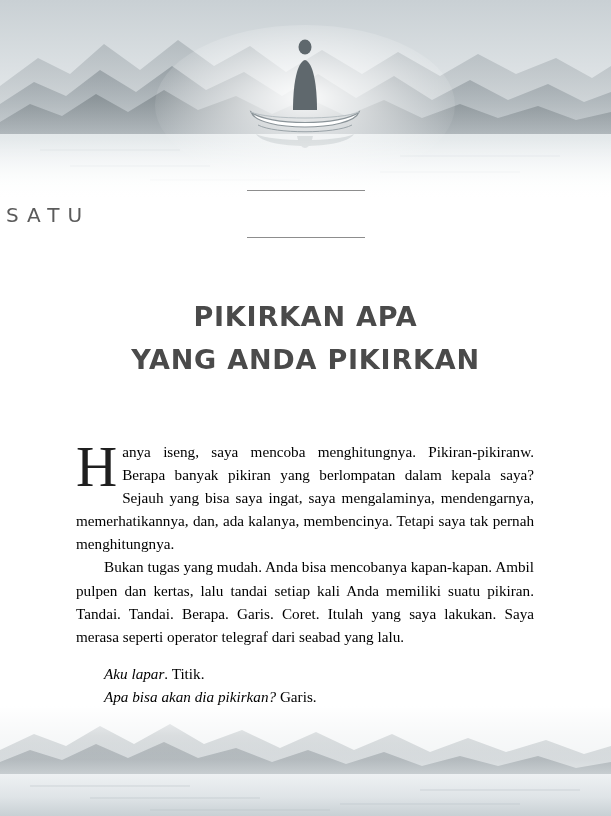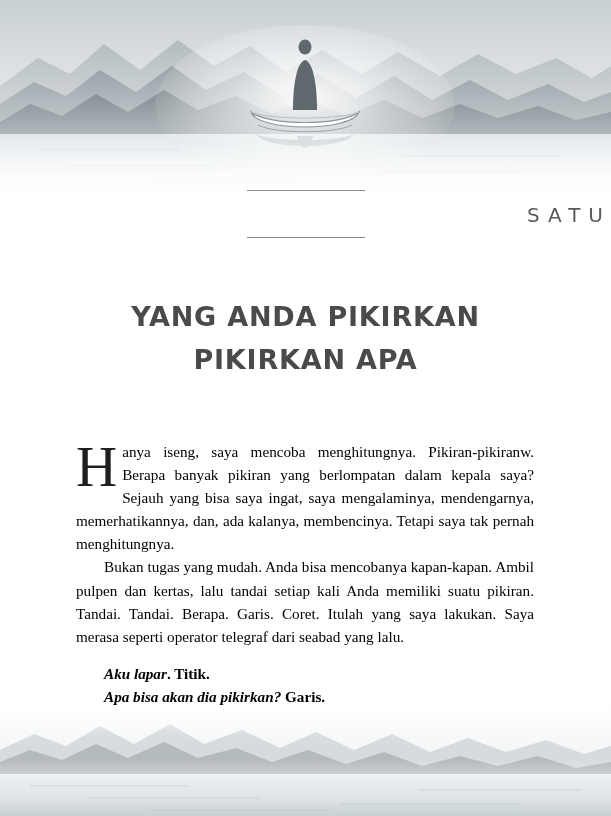--- a/index.html
+++ b/index.html
@@ -45,21 +45,21 @@
     overflow: hidden;
   }
   .footer-art svg { display: block; }
 
   
   .chapter-number-block {
     position: absolute;
     left: 0;
     top: 190px;
     width: 611px;
-    text-align: right;
+    text-align: left;
   }
   .rule {
     width: 118px;
     height: 1px;
     background: #8d8d8d;
     margin: 0 auto;
   }
   .chapter-number {
     font-family: "DejaVu Sans", sans-serif;
     font-size: 20px;
@@ -108,21 +108,20 @@
     padding: 5px 5px 0 0;
     font-weight: 400;
     color: #1f1f1f;
   }
 
   .spacer { height: 14px; }
 
   .quote-line {
     text-indent: 28px;
     margin: 0;
-    font-weight: bold;
   }
   .quote-line em {
     font-style: italic;
   }
 
   
   .page-number {
     position: absolute;
     left: 0;
     top: 762px;
@@ -214,22 +213,22 @@
     </svg>
   </div>
 
   <div class="chapter-number-block">
     <div class="rule"></div>
     <div class="chapter-number">SATU</div>
     <div class="rule"></div>
   </div>
 
   <h1 class="chapter-title">
+    <span class="line">PIKIRKAN APA</span>
     <span class="line">YANG ANDA PIKIRKAN</span>
-    <span class="line">PIKIRKAN APA</span>
   </h1>
 
   <div class="body-text">
     <p class="dropcap-para">Hanya iseng, saya mencoba menghitungnya. Pikiran-pikiranw. Berapa banyak pikiran yang berlompatan dalam kepala saya? Sejauh yang bisa saya ingat, saya mengalaminya, mendengarnya, memerhatikannya, dan, ada kalanya, membencinya. Tetapi saya tak pernah menghitungnya.</p>
     <p class="para-indent">Bukan tugas yang mudah. Anda bisa mencobanya kapan-kapan. Ambil pulpen dan kertas, lalu tandai setiap kali Anda memiliki suatu pikiran. Tandai. Tandai. Berapa. Garis. Coret. Itulah yang saya lakukan. Saya merasa seperti operator telegraf dari seabad yang lalu.</p>
     <div class="spacer"></div>
     <p class="quote-line"><em>Aku lapar</em><span>. Titik.</span></p>
     <p class="quote-line"><em>Apa bisa akan dia pikirkan?</em><span> Garis.</span></p>
   </div>
 

